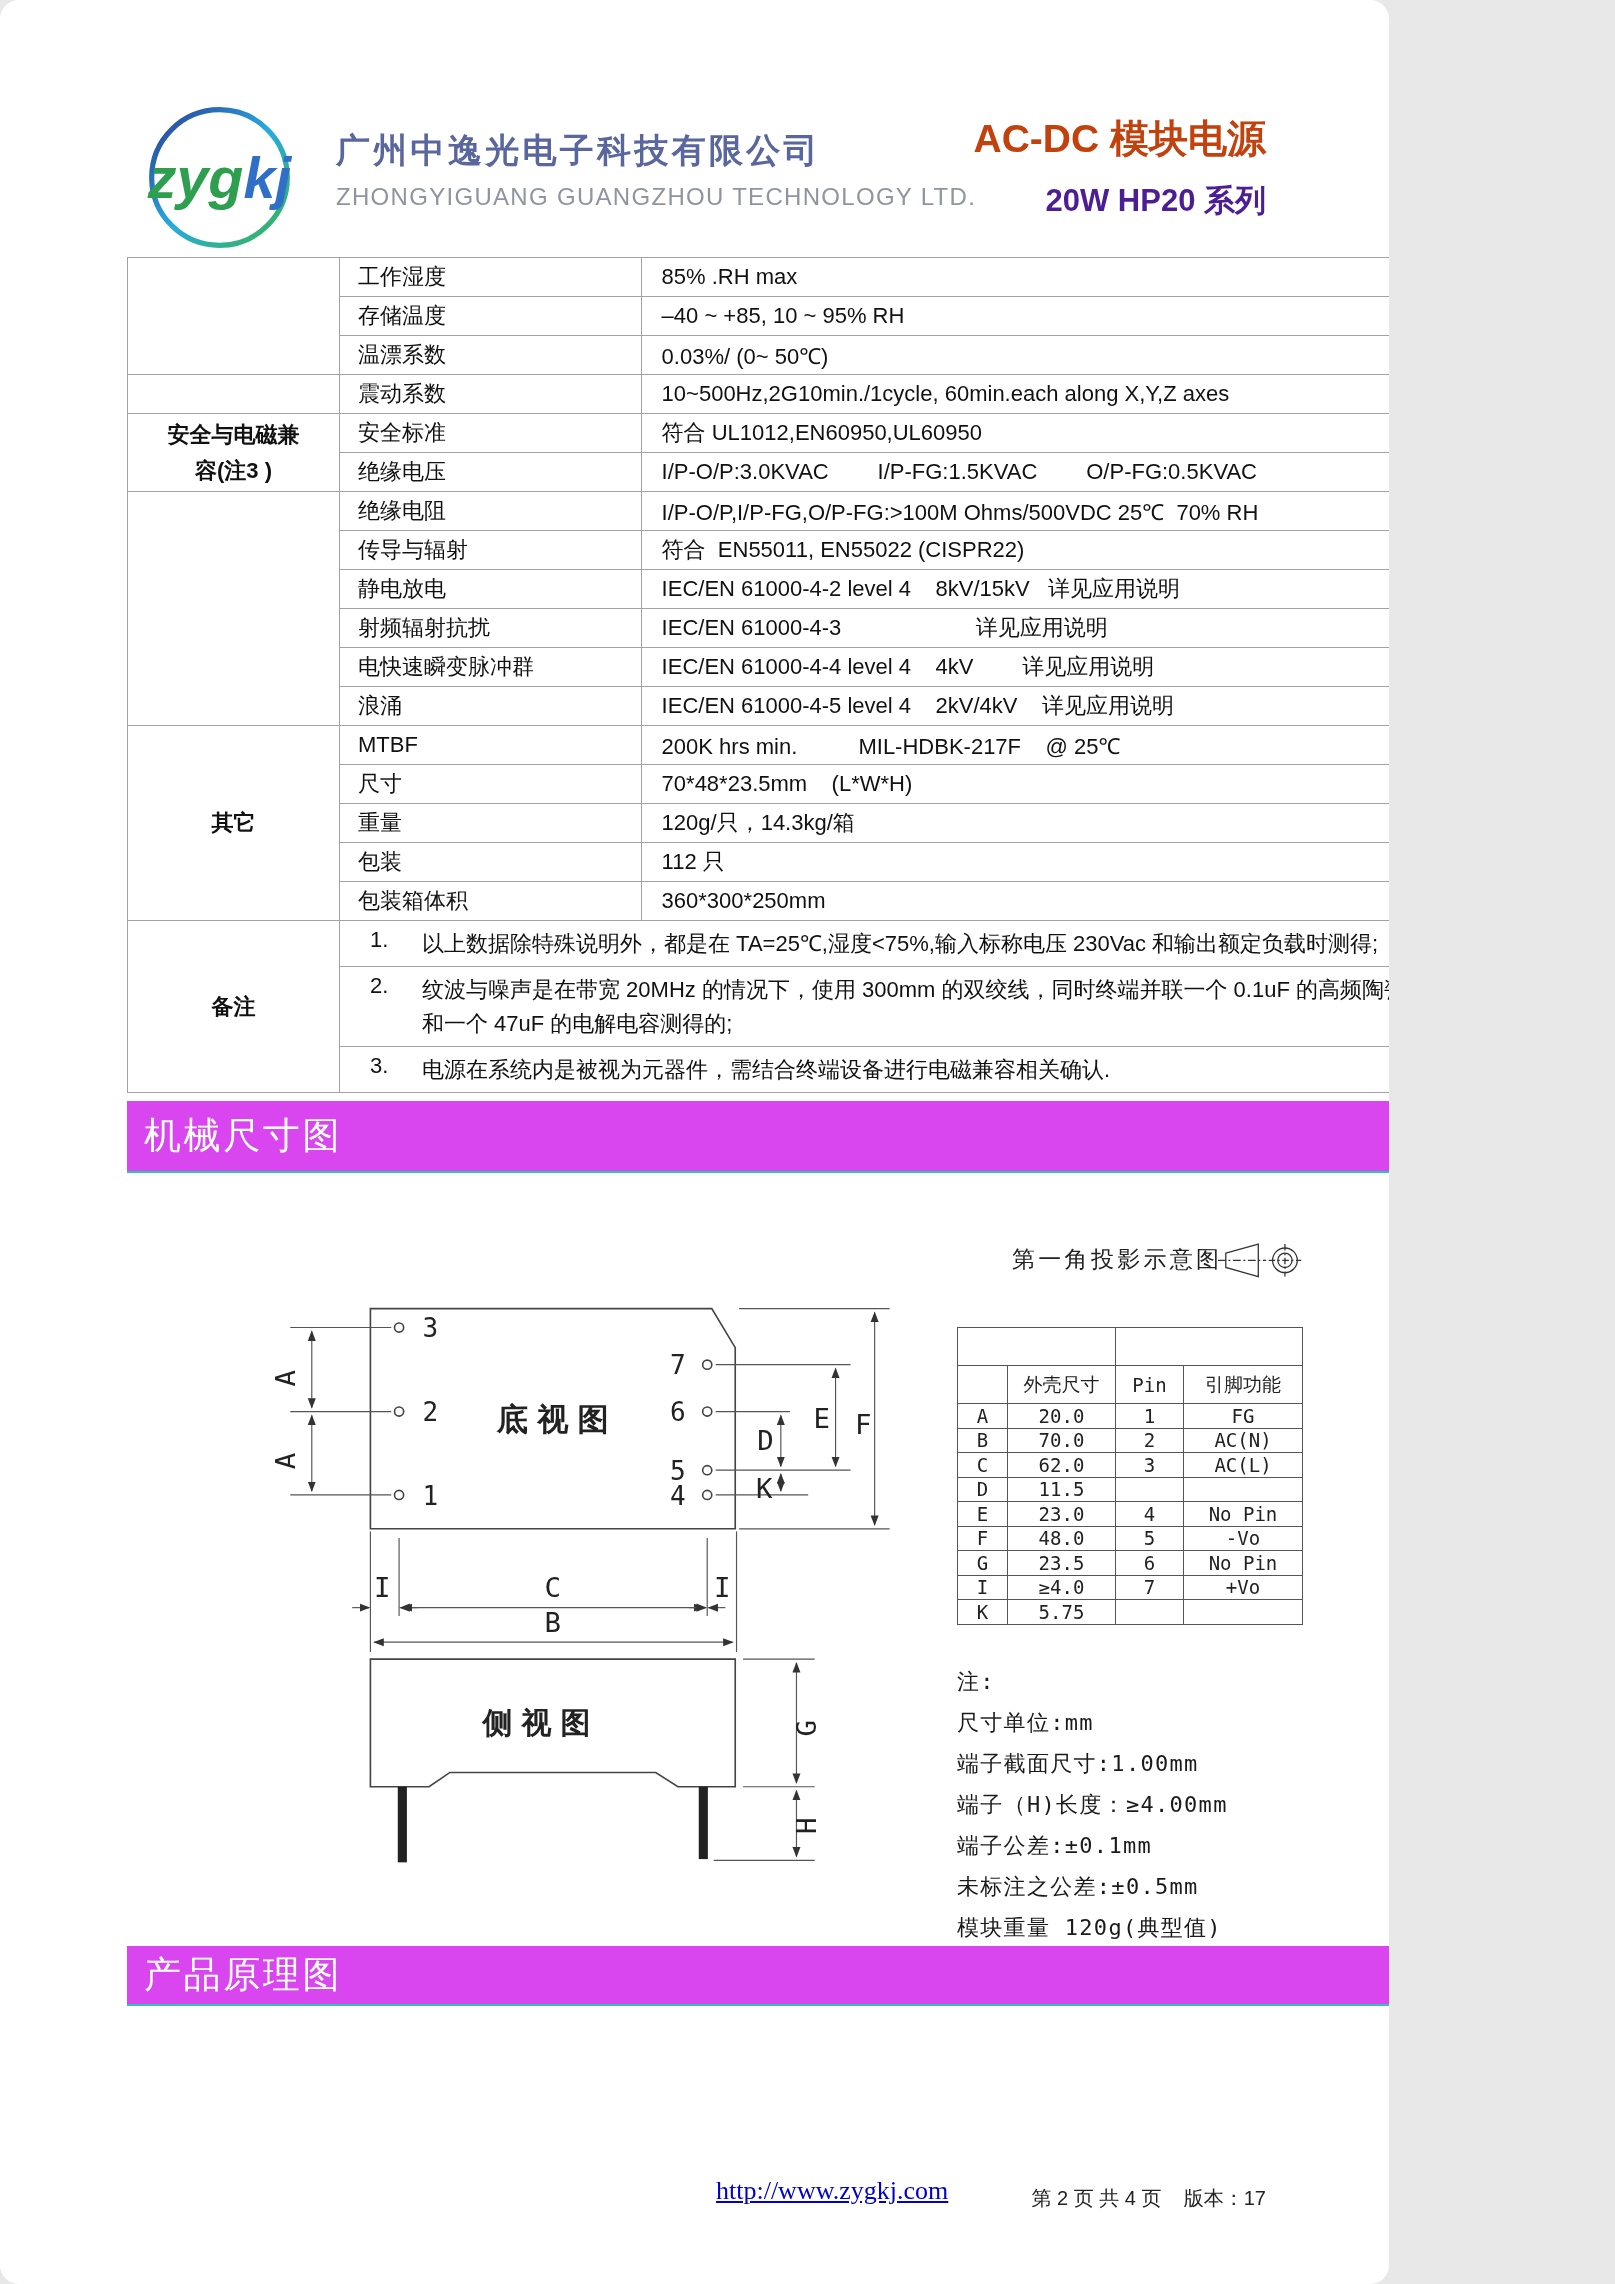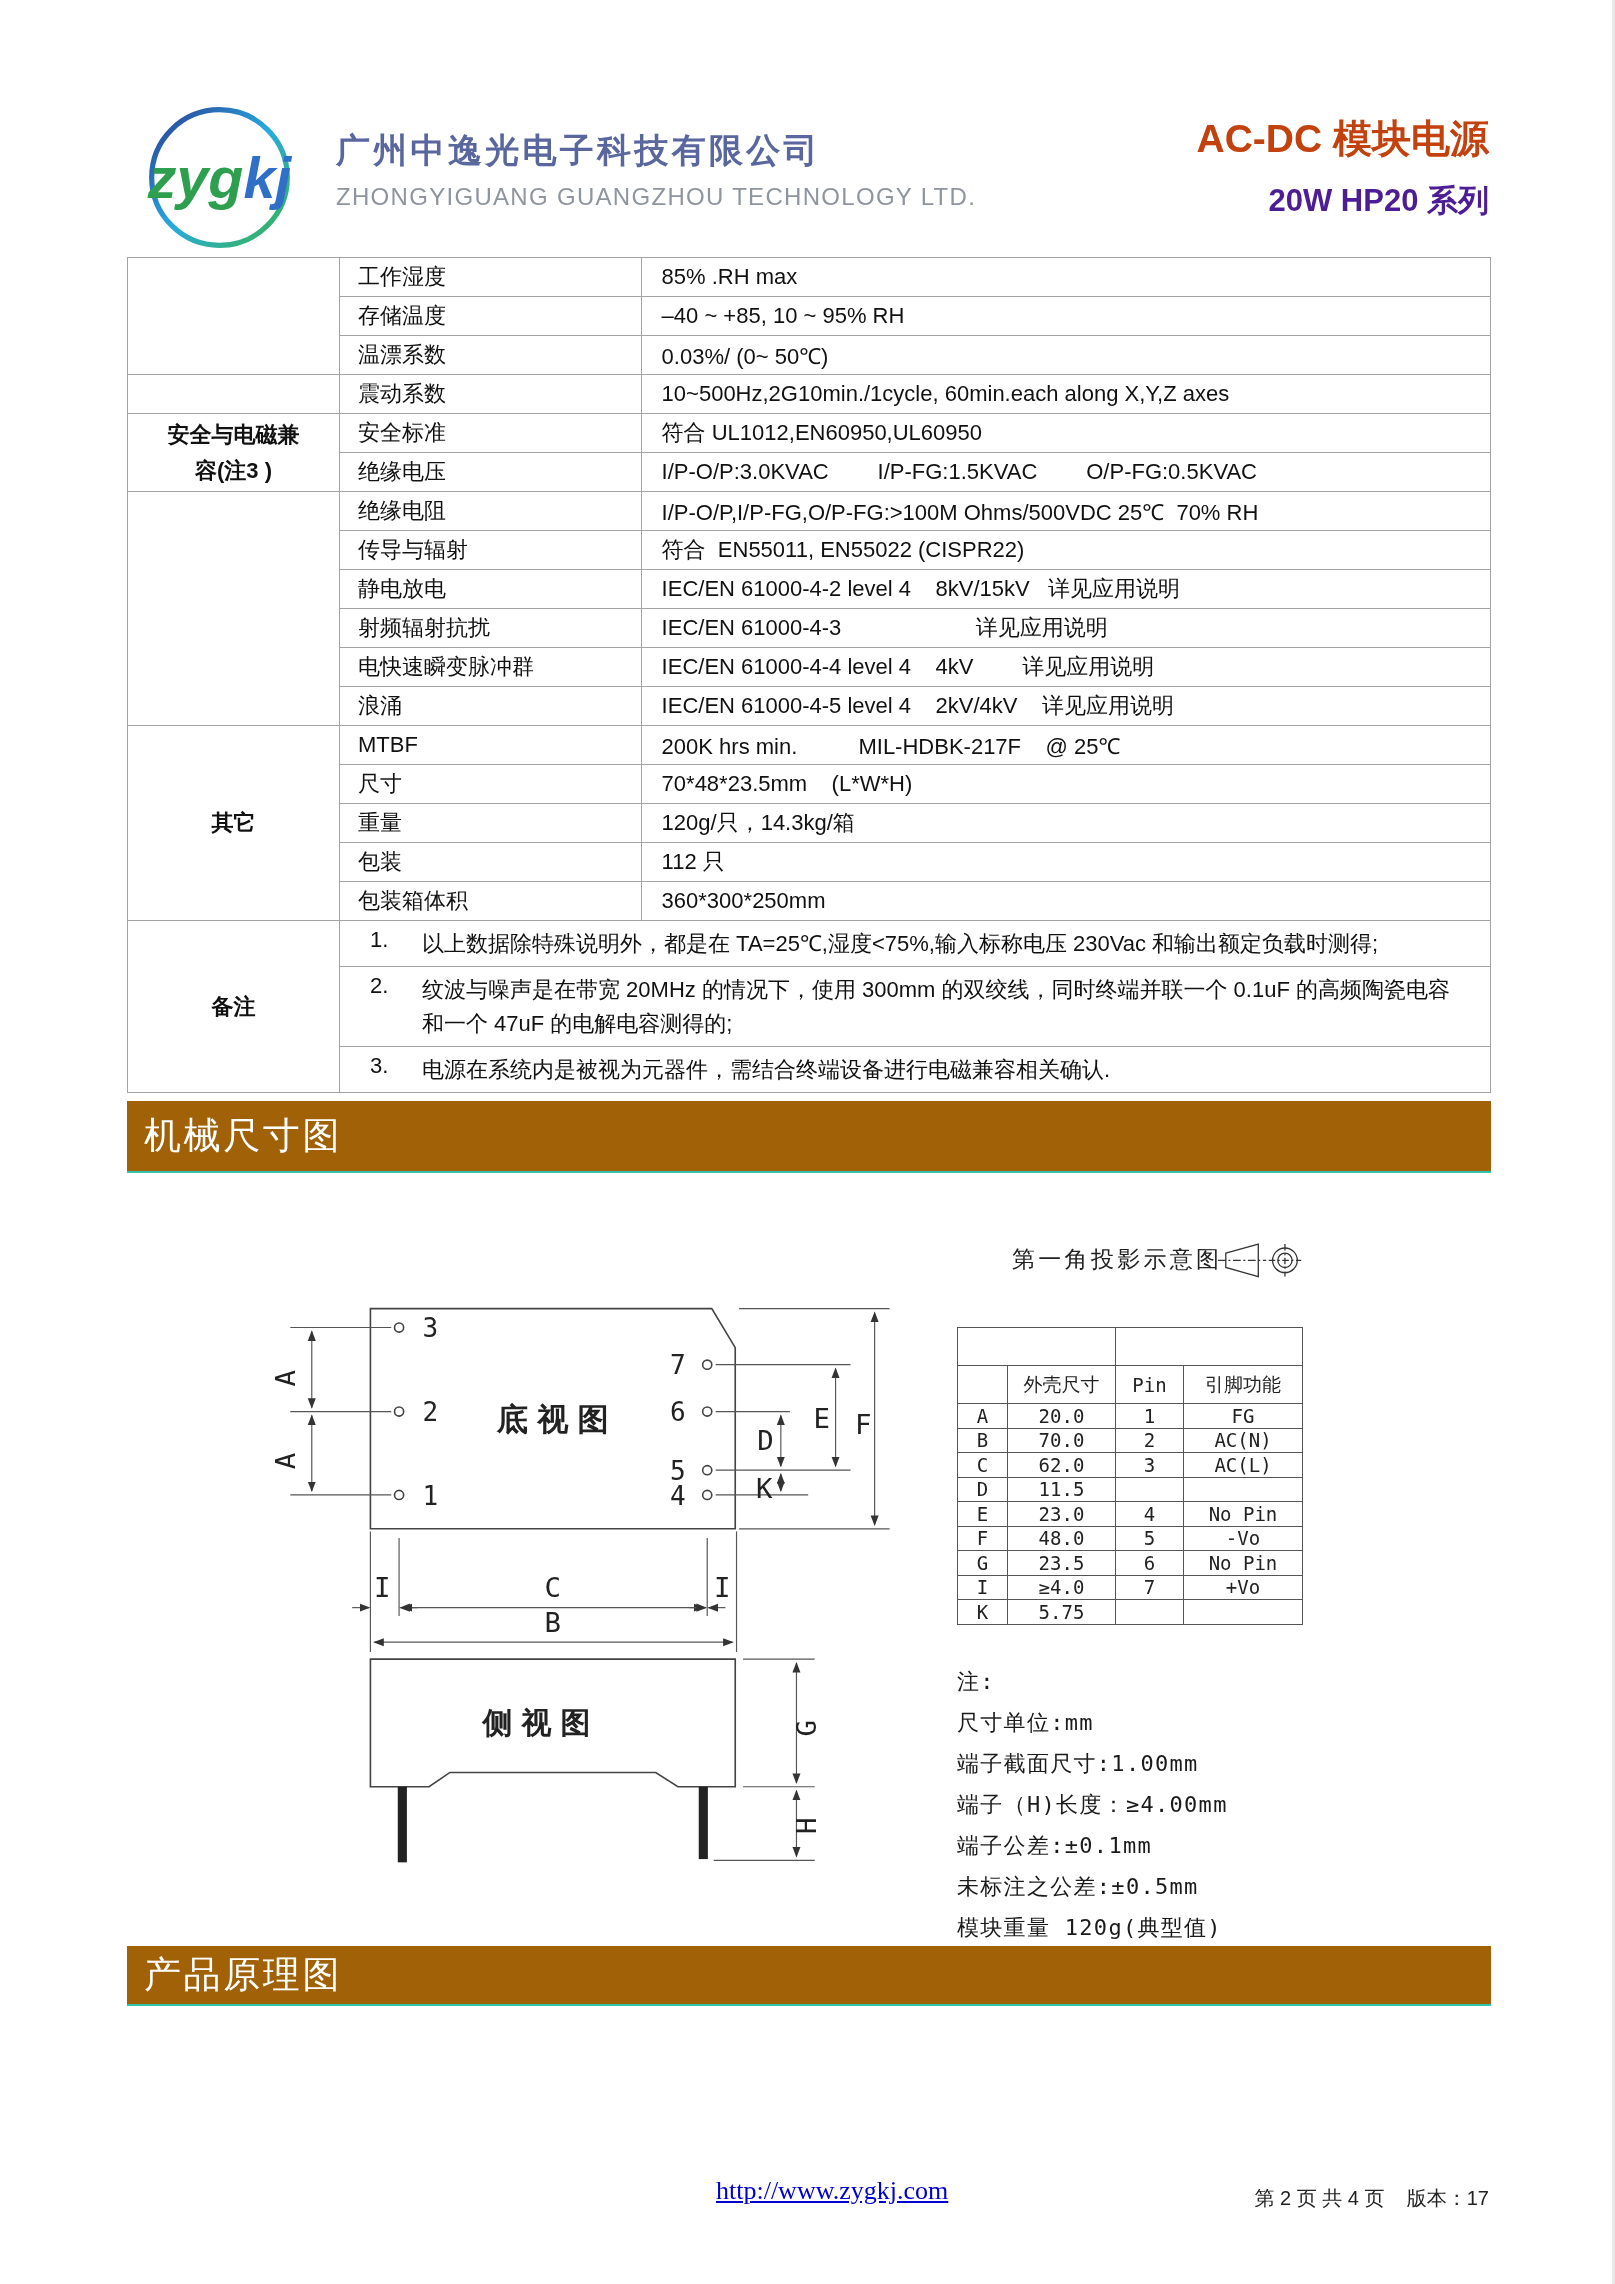--- a/index.html
+++ b/index.html
@@ -1,17 +1,17 @@
 <!DOCTYPE html>
 <html style="font-size:10.4px"><head>
 <meta charset="utf-8">
 <style>
   html,body{margin:0;padding:0;background:#e8e8e8;}
-  #page{position:relative;width:1612px;height:2284px;background:#ffffff;overflow:hidden;
-        font-family:"Liberation Sans",sans-serif;color:#1a1a1a;}
+  #page{position:relative;width:1389px;height:2284px;background:#ffffff;overflow:hidden;
+        font-family:"Liberation Sans",sans-serif;color:#1a1a1a;border-radius:19px;}
 
   
   .logo-svg{position:absolute;left:138px;top:96px;}
   .logo-text{font-style:italic;font-weight:bold;font-size:88px;font-family:"Liberation Sans",sans-serif;}
   .company{position:absolute;left:336px;top:128px;}
   .company-cn{font-size:34px;color:#5a679e;letter-spacing:3.3px;font-weight:bold;}
   .company-en{font-size:24px;color:#8f959e;letter-spacing:1.3px;margin-top:9px;}
   .titles{position:absolute;right:123px;top:112px;text-align:right;}
   .doc-title{font-size:39px;font-weight:bold;color:#c2410c;}
   .doc-subtitle{font-size:31px;font-weight:bold;color:#4c1d95;margin-top:14.3px;}
@@ -24,21 +24,21 @@
   td.gcell .wrapbox{display:inline-block;width:151px;line-height:1.6;text-align:center;}
   td.lbl{padding-left:18px;margin-top:12px;}
   td.val{padding-left:19.6px;white-space:pre-wrap;}
   tr.h60{height:39px;} tr.h70{height:46px;} tr.h122{height:80px;}
   td.notecell{padding-left:30px;white-space:normal;}
   .noteline{display:flex;align-items:flex-start;}
   .noteline .n{width:52px;flex:0 0 52px;}
   .noteline .t{flex:1;padding-right:19.6px;line-height:34px;}
 
   
-  .banner{position:absolute;left:127px;width:1364px;background:#a16207;color:#ffffff;
+  .banner{position:absolute;left:127px;width:1364px;background:#d946ef;color:#ffffff;
           font-size:37px;letter-spacing:2.6px;padding-left:17px;box-sizing:border-box;
           border-bottom:2.6px solid #31c3ae;}
   #banner-mech{top:1101px;height:72px;line-height:69px;}
   #banner-schem{top:1946px;height:60px;line-height:57px;}
 
   
   .drawing-svg{position:absolute;left:274px;top:1225px;}
   .cad{font-family:"DejaVu Sans Mono",monospace;fill:#222;}
   .proj-title{position:absolute;left:1012px;top:1244px;font-family:"DejaVu Sans Mono",monospace;
               font-size:23px;letter-spacing:3.3px;color:#222;}

